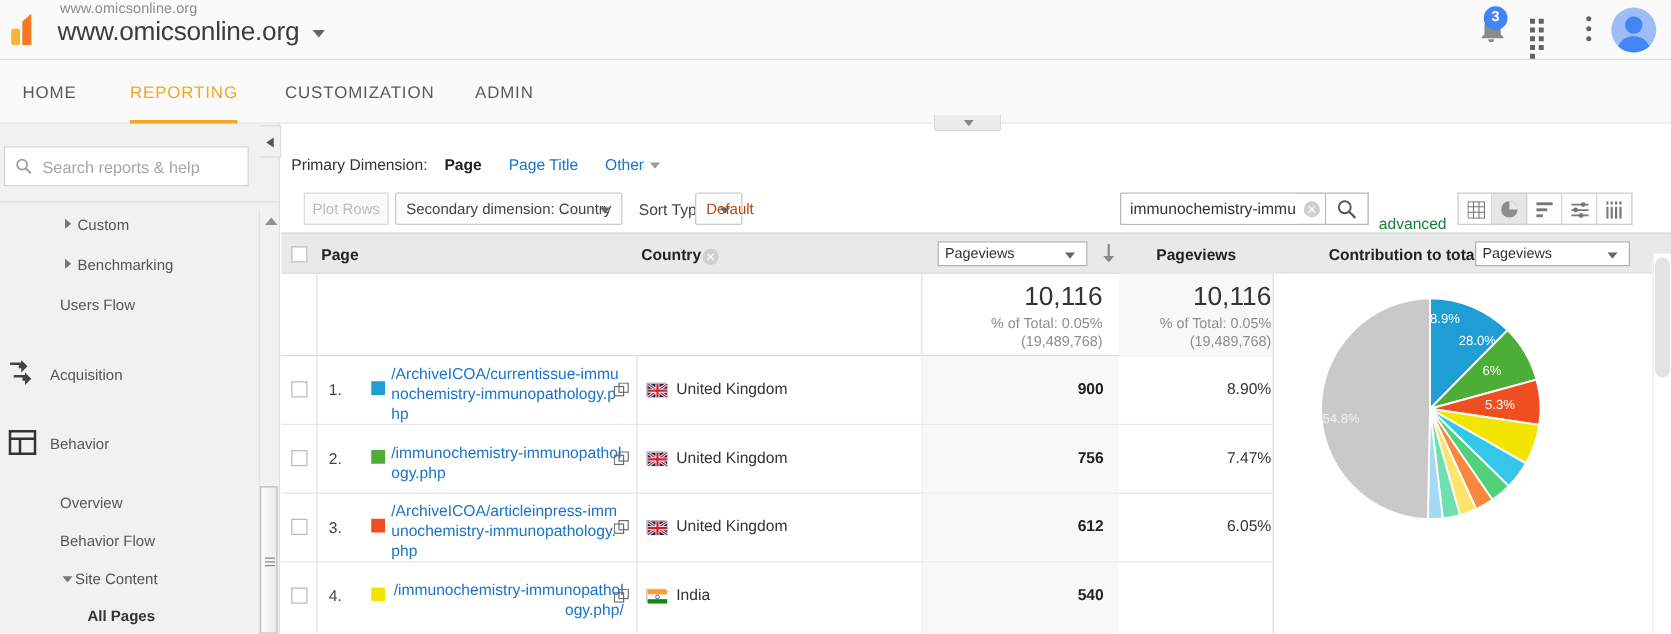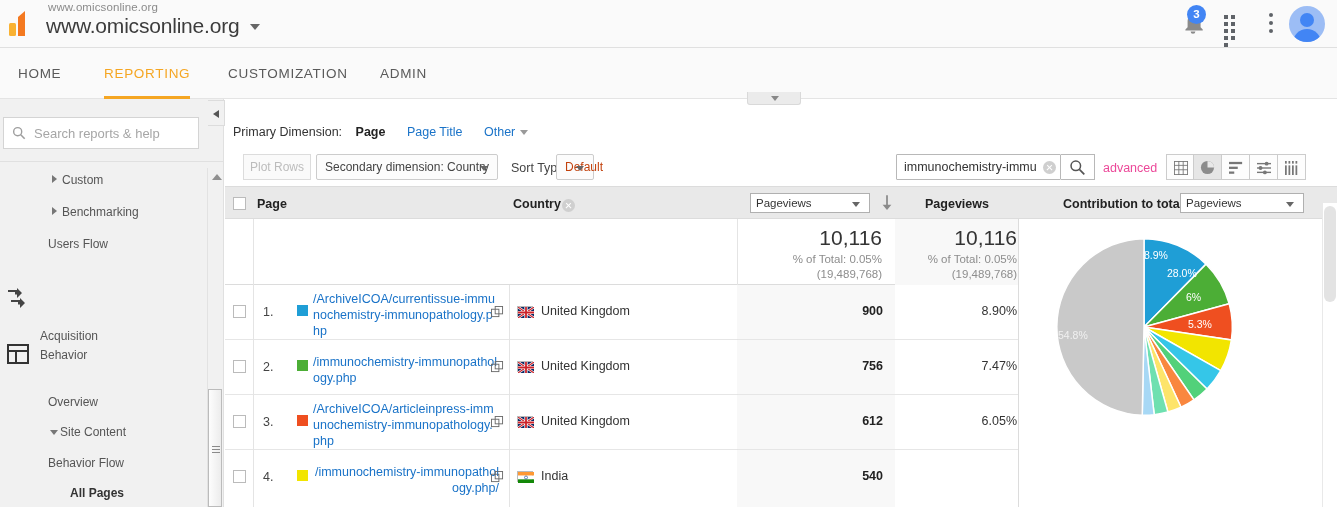--- a/index.html
+++ b/index.html
@@ -187,21 +187,21 @@
   }
   .srch-clear::before, .srch-clear::after {
     content: ""; position: absolute; left: 3px; top: 6px; width: 7px; height: 1.4px; background: #fff;
   }
   .srch-clear::before { transform: rotate(45deg); }
   .srch-clear::after { transform: rotate(-45deg); }
   .srch-go {
     position: absolute; left: 836px; top: 3px; width: 34px; height: 26px;
     border: 1px solid #b8b8b8; border-left: none; background: #fff; cursor: pointer;
   }
-  .adv-link { position: absolute; left: 878px; top: 10px; font-size: 12.5px; color: #ec4899; cursor: pointer; text-align: center; }
+  .adv-link { position: absolute; left: 878px; top: 21px; font-size: 12.5px; color: #15803d; cursor: pointer; text-align: center; }
 
   .viewbtns { position: absolute; left: 941px; top: 3px; height: 26px; display: flex; }
   .vbtn {
     width: 28px; height: 26px; border: 1px solid #ccc; border-left: none;
     background: #fdfdfd; position: relative; cursor: pointer;
   }
   .vbtn:first-child { border-left: 1px solid #ccc; }
   .vbtn.on { background: #e6e6e6; }
 
   
@@ -344,43 +344,43 @@
 
       <div class="nav-row" style="height:50px;">
         <span class="lbl" style="left:48px;top:10px;">Users Flow</span>
       </div>
 
       <div class="nav-row" style="height:55px;">
         <svg class="sb-ico" style="left:6px;top:8px;" viewBox="0 0 24 24">
           <path fill="#444" d="M2 5h9v2H2zM11 3l5 5-5 5V9.5H9v-3h2z"></path>
           <path fill="#444" d="M5 15h9v2H5zM14 13l5 5-5 5v-3.5h-2v-3h2z"></path>
         </svg>
-        <span class="lbl" style="left:40px;top:16px;margin-top:36px;">Acquisition</span>
+        <span class="lbl" style="left:40px;top:16px;">Acquisition</span>
       </div>
 
       <div class="nav-row" style="height:55px;">
         <svg class="sb-ico" style="left:6px;top:10px;" viewBox="0 0 24 24">
           <rect x="2" y="3" width="20" height="18" fill="none" stroke="#333" stroke-width="2"></rect>
           <line x1="2" y1="9" x2="22" y2="9" stroke="#333" stroke-width="2"></line>
           <line x1="10" y1="9" x2="10" y2="21" stroke="#333" stroke-width="2"></line>
         </svg>
         <span class="lbl" style="left:40px;top:16px;">Behavior</span>
       </div>
 
       <div class="nav-row" style="height:32px;">
         <span class="lbl" style="left:48px;top:8px;">Overview</span>
       </div>
 
+      <div class="nav-row" style="height:31px;">
+        <span class="lbl" style="left:48px;top:7px;">Behavior Flow</span>
+      </div>
+
       <div class="nav-row" style="height:30px;">
         <span class="tri-d" style="left:50px;top:11px;"></span>
         <span class="lbl" style="left:60px;top:6px;">Site Content</span>
-      </div>
-
-      <div class="nav-row" style="height:31px;">
-        <span class="lbl" style="left:48px;top:7px;">Behavior Flow</span>
       </div>
 
       <div class="nav-row" style="height:30px;">
         <span class="lbl bold" style="left:70px;top:6px;">All Pages</span>
       </div>
     </div>
   </div>
 
   <div class="sb-collapse"></div>
   <div class="sb-scroll-track"></div>

